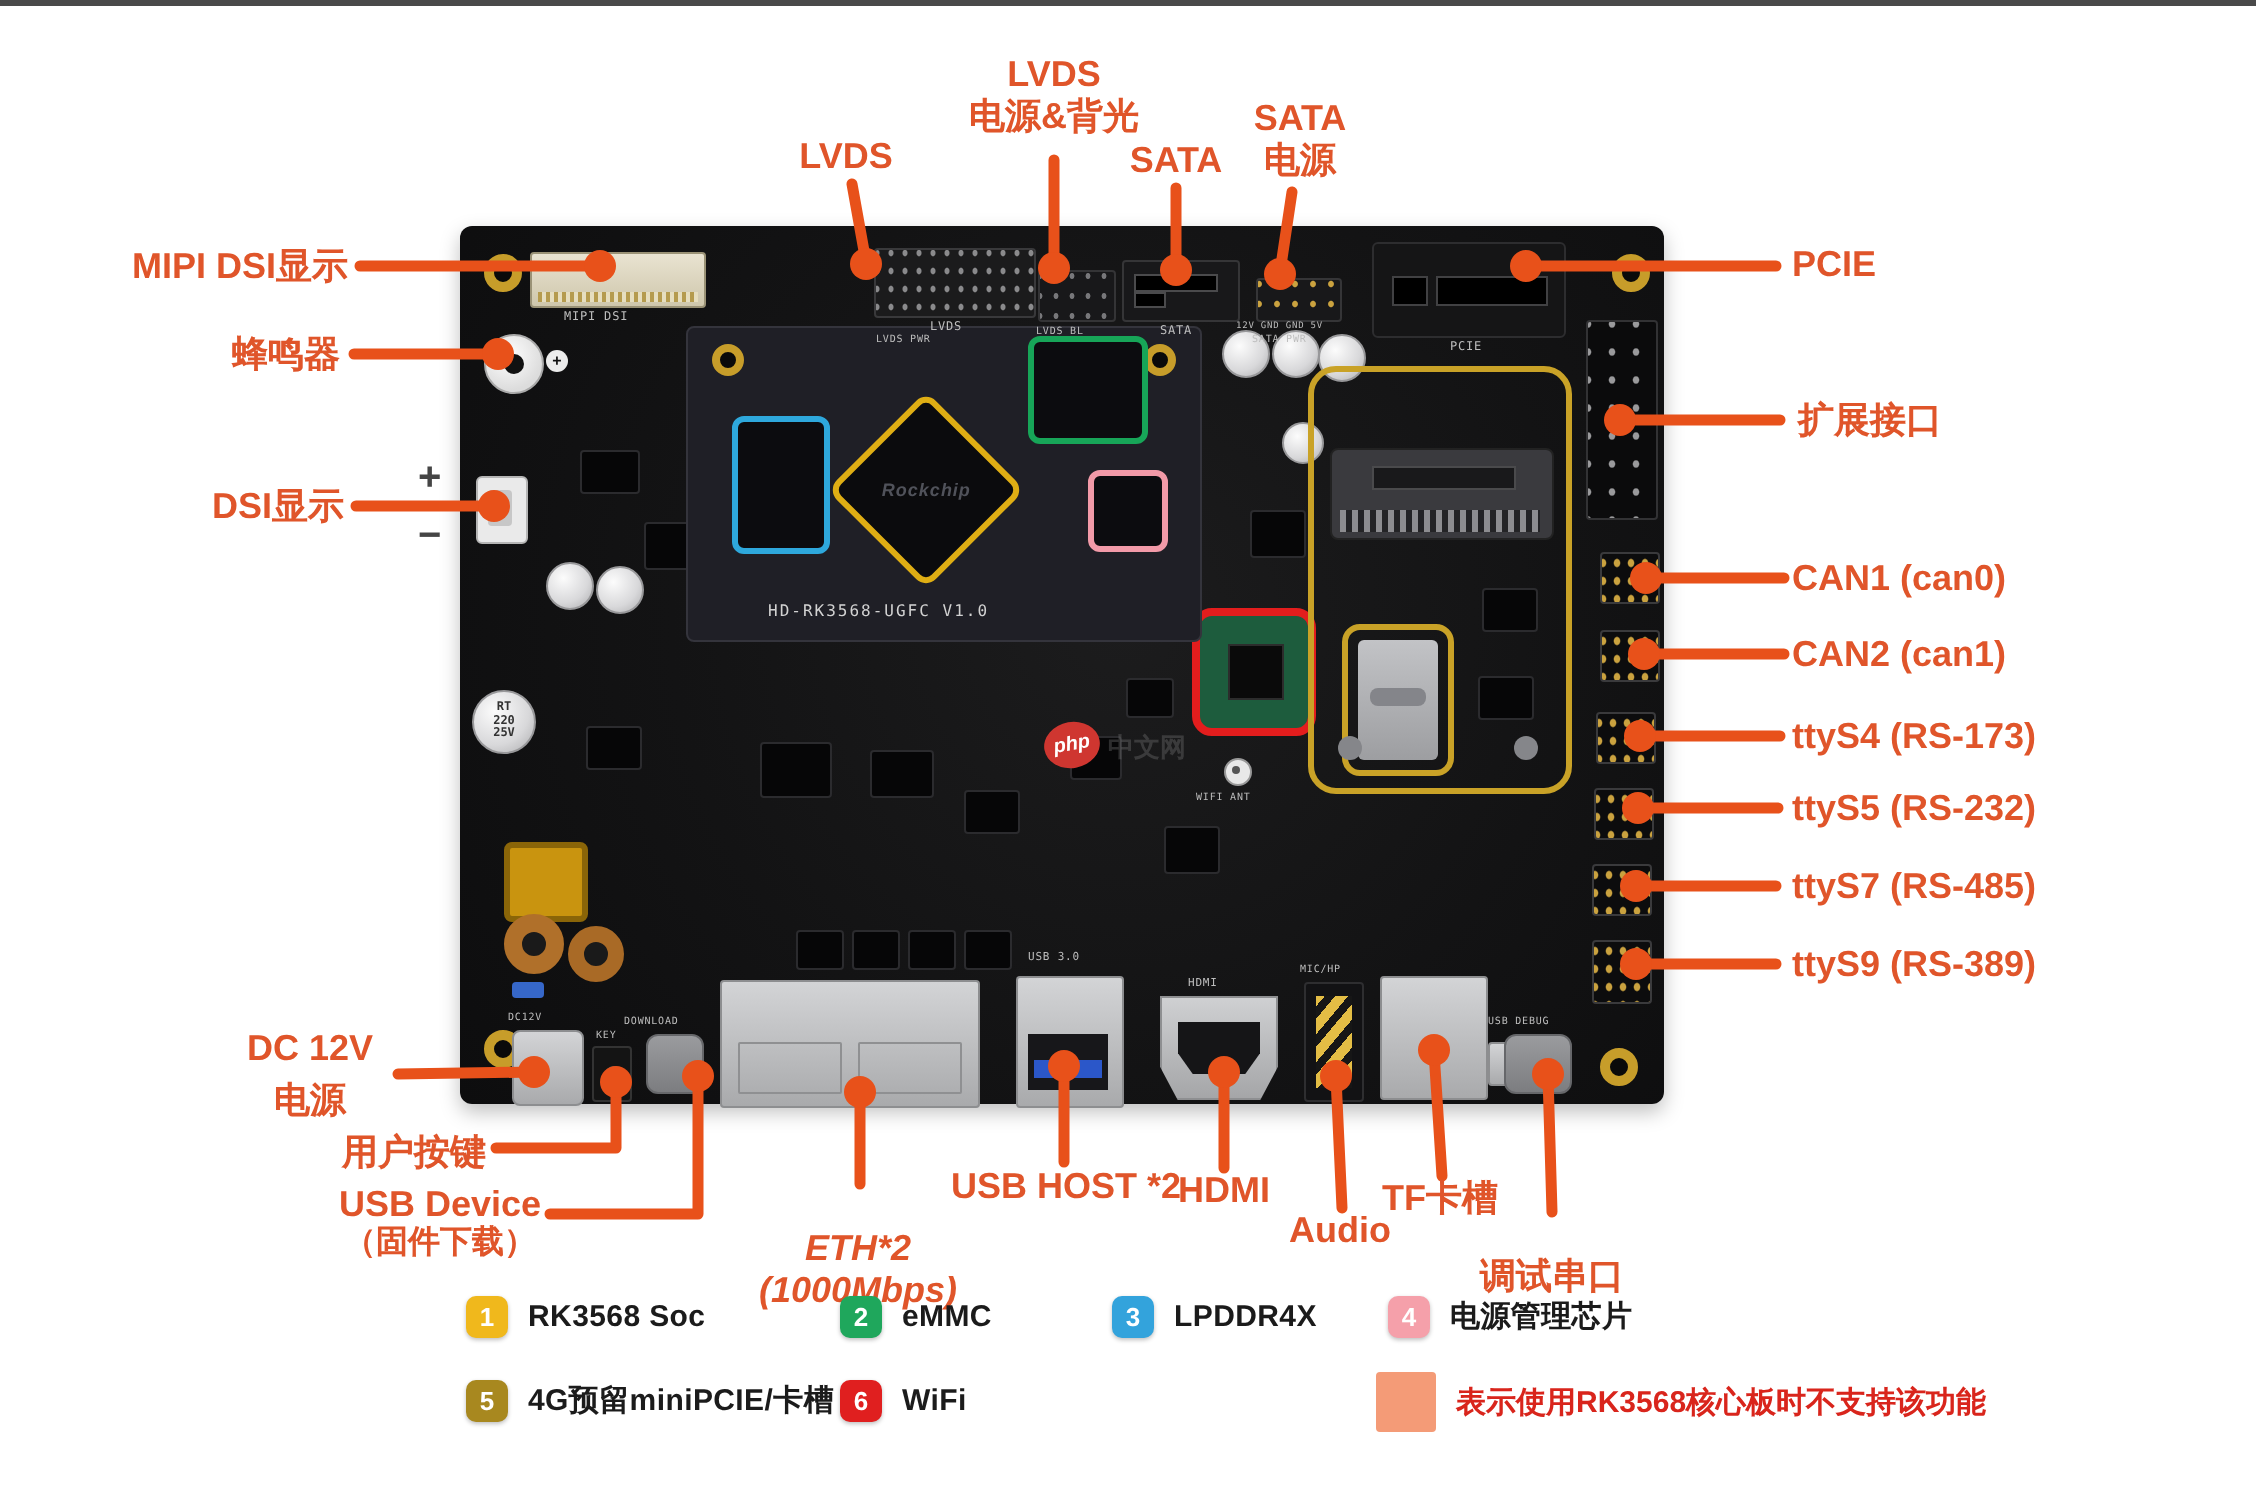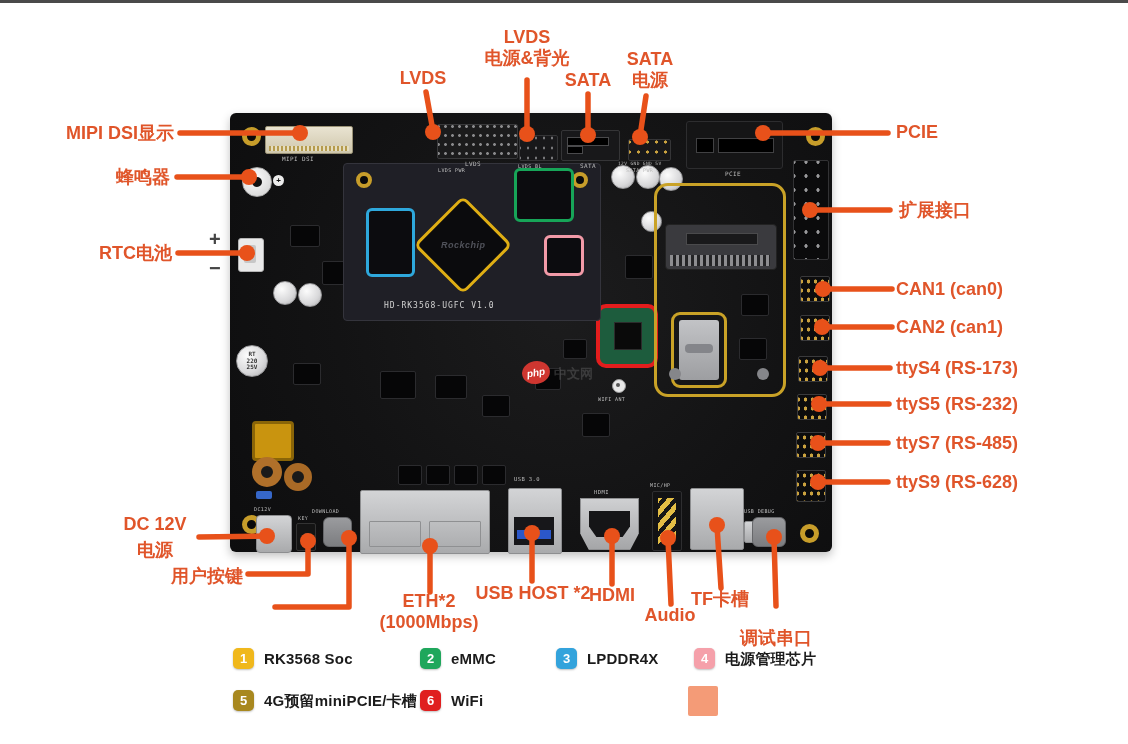--- a/index.html
+++ b/index.html
@@ -270,48 +270,52 @@
       <div>电源&amp;背光</div>
   </div>
   <div class="lbl ctr" style="left:588px;top:70px;"><span>SATA</span></div>
   <div class="lbl ctr" style="left:650px;top:49px;">
     <div>SATA</div>
       <div>电源</div>
   </div>
 
   <div class="lbl r" style="left:174px;top:123px;"><span>MIPI DSI显示</span></div>
   <div class="lbl r" style="left:170px;top:167px;"><span>蜂鸣器</span></div>
-  <div class="lbl r" style="left:172px;top:243px;"><span>RTC电池</span></div>
+  <div class="lbl r" style="left:172px;top:243px;"><span>DSI显示</span></div>
   <div class="sign" style="left:209px;top:229px;">+</div>
   <div class="sign" style="left:209px;top:258px;">−</div>
 
   <div class="lbl ctr" style="left:155px;top:511px;line-height:1.45;">
     <div>DC 12V</div>
       <div>电源</div>
   </div>
   <div class="lbl r" style="left:243px;top:566px;"><span>用户按键</span></div>
-
-  <div class="lbl ctr" style="left:429px;top:591px;">
+  <div class="lbl ctr" style="left:220px;top:592px;">
+    <div>USB Device</div>
+      <div style="font-size:16px;">（固件下载）</div>
+  </div>
+
+  <div class="lbl ctr" style="left:429px;top:614px;font-style:italic;">
     <div>ETH*2</div>
       <div>(1000Mbps)</div>
   </div>
   <div class="lbl ctr" style="left:533px;top:583px;"><span>USB HOST *2</span></div>
   <div class="lbl ctr" style="left:612px;top:585px;"><span>HDMI</span></div>
   <div class="lbl ctr" style="left:670px;top:605px;"><span>Audio</span></div>
   <div class="lbl ctr" style="left:720px;top:589px;"><span>TF卡槽</span></div>
   <div class="lbl ctr" style="left:776px;top:628px;"><span>调试串口</span></div>
 
   <div class="lbl" style="left:896px;top:122px;"><span>PCIE</span></div>
   <div class="lbl" style="left:899px;top:200px;"><span>扩展接口</span></div>
   <div class="lbl" style="left:896px;top:279px;"><span>CAN1 (can0)</span></div>
   <div class="lbl" style="left:896px;top:317px;"><span>CAN2 (can1)</span></div>
   <div class="lbl" style="left:896px;top:358px;"><span>ttyS4 (RS-173)</span></div>
   <div class="lbl" style="left:896px;top:394px;"><span>ttyS5 (RS-232)</span></div>
   <div class="lbl" style="left:896px;top:433px;"><span>ttyS7 (RS-485)</span></div>
-  <div class="lbl" style="left:896px;top:472px;"><span>ttyS9 (RS-628)</span></div>
+  <div class="lbl" style="left:896px;top:472px;"><span>ttyS9 (RS-389)</span></div>
 
   <div class="lg" style="left:233px;top:648px;">
     <span class="badge" style="background:#f0b81c;">1</span>
     <span class="lg-t">RK3568 Soc</span>
   </div>
   <div class="lg" style="left:420px;top:648px;">
     <span class="badge" style="background:#1fa75c;">2</span>
     <span class="lg-t">eMMC</span>
   </div>
   <div class="lg" style="left:556px;top:648px;">
@@ -325,14 +329,15 @@
   <div class="lg" style="left:233px;top:690px;">
     <span class="badge" style="background:#a8881f;">5</span>
     <span class="lg-t">4G预留miniPCIE/卡槽</span>
   </div>
   <div class="lg" style="left:420px;top:690px;">
     <span class="badge" style="background:#e01f1f;">6</span>
     <span class="lg-t">WiFi</span>
   </div>
   <div class="lg" style="left:688px;top:686px;">
     <span class="note-sq"></span>
+    <span class="note-t">表示使用RK3568核心板时不支持该功能</span>
   </div>
 </div>
 
 </body></html>

